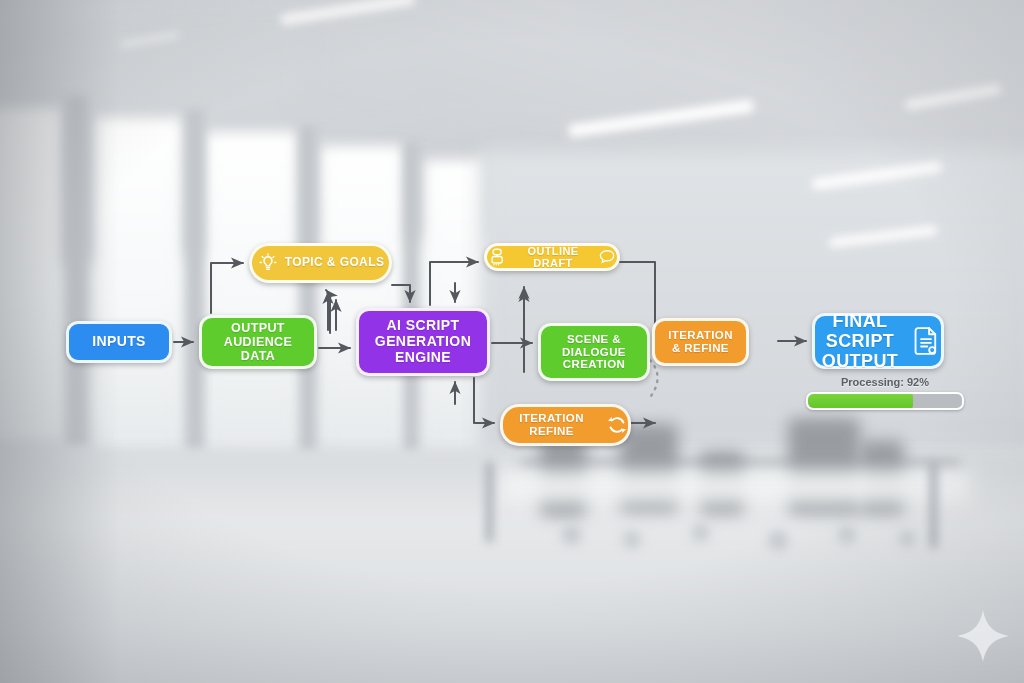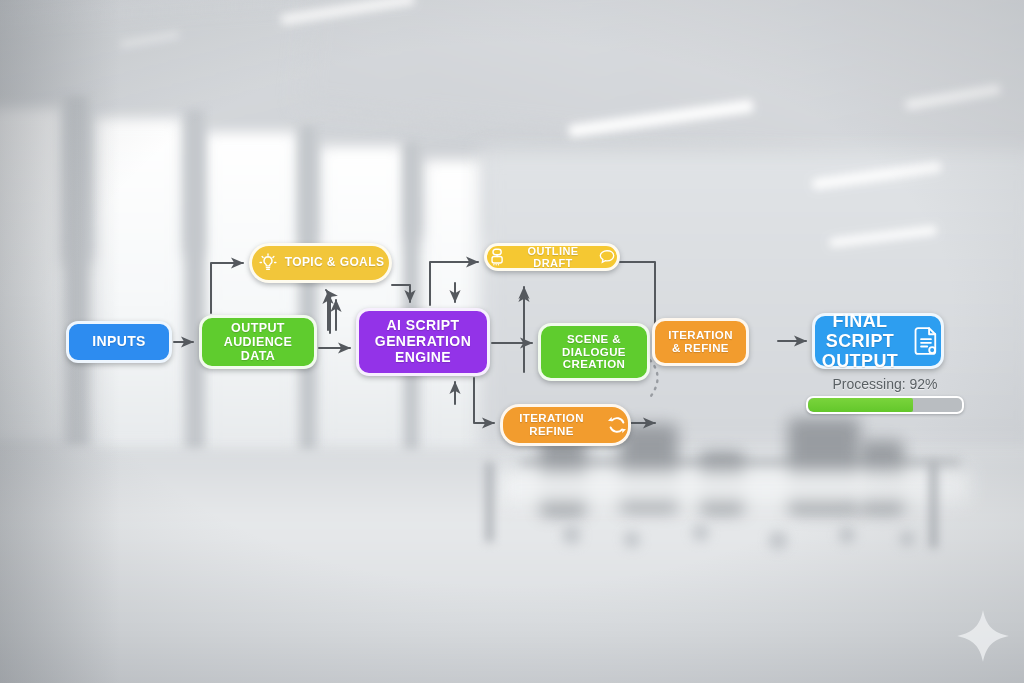--- a/index.html
+++ b/index.html
@@ -87,21 +87,21 @@
   .n-outline{left:484px;top:243px;width:136px;height:28px;border-radius:19px;background:#f5c832;font-size:11px;}
   .n-scene{left:538px;top:314px;width:112px;height:58px;border-radius:13px;background:#5fcc2e;font-size:11.5px;margin-top:9px;}
   .n-iterrefine{left:500px;top:404px;width:131px;height:42px;border-radius:19px;background:#f29c2e;font-size:11.5px;}
   .n-iteration{left:652px;top:318px;width:97px;height:48px;border-radius:13px;background:#f29c2e;font-size:11.5px;}
   .n-final{left:812px;top:313px;width:132px;height:56px;border-radius:13px;background:#2d9ef0;font-size:18px;}
 
   .ico{flex:0 0 auto;display:block;}
 
   
   .progress-wrap{position:absolute;left:806px;top:376px;width:158px;}
-  .progress-label{font-size:14px;color:#5a6064;text-align:center;font-weight:normal;
+  .progress-label{font-size:11px;color:#5a6064;text-align:center;font-weight:bold;
     text-shadow:0 1px 1px rgba(255,255,255,.7);margin-bottom:4px;}
   .progress-track{position:relative;height:14px;border-radius:7px;background:#b9bdc1;
     border:2px solid #fff;box-shadow:0 1px 3px rgba(60,65,70,.35);overflow:hidden;}
   .progress-fill{position:absolute;left:0;top:0;bottom:0;border-radius:6px 2px 2px 6px;
     background:linear-gradient(180deg,#7ad43c,#56bf22);}
 </style>
 </head>
 <body>
 
 <div id="stage">

